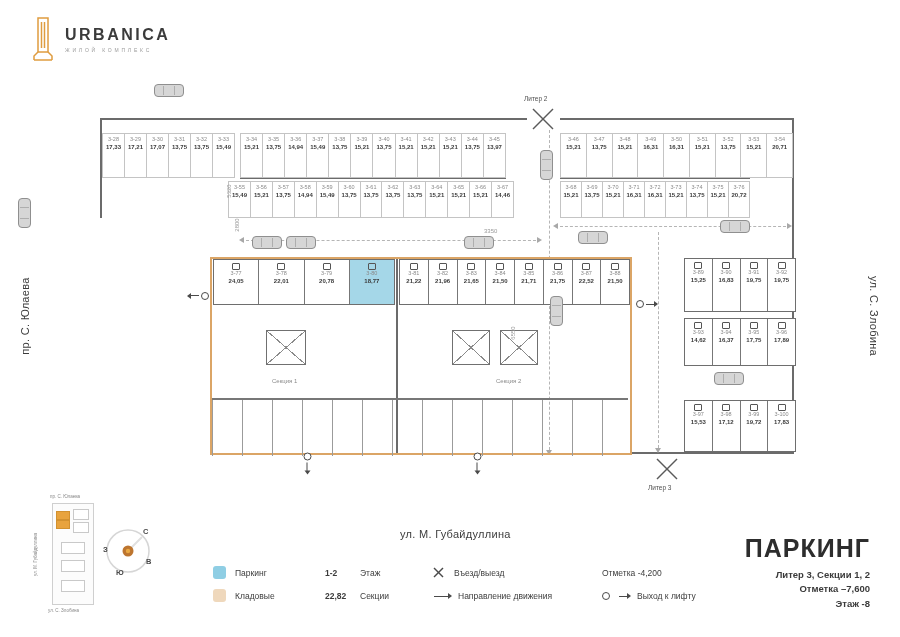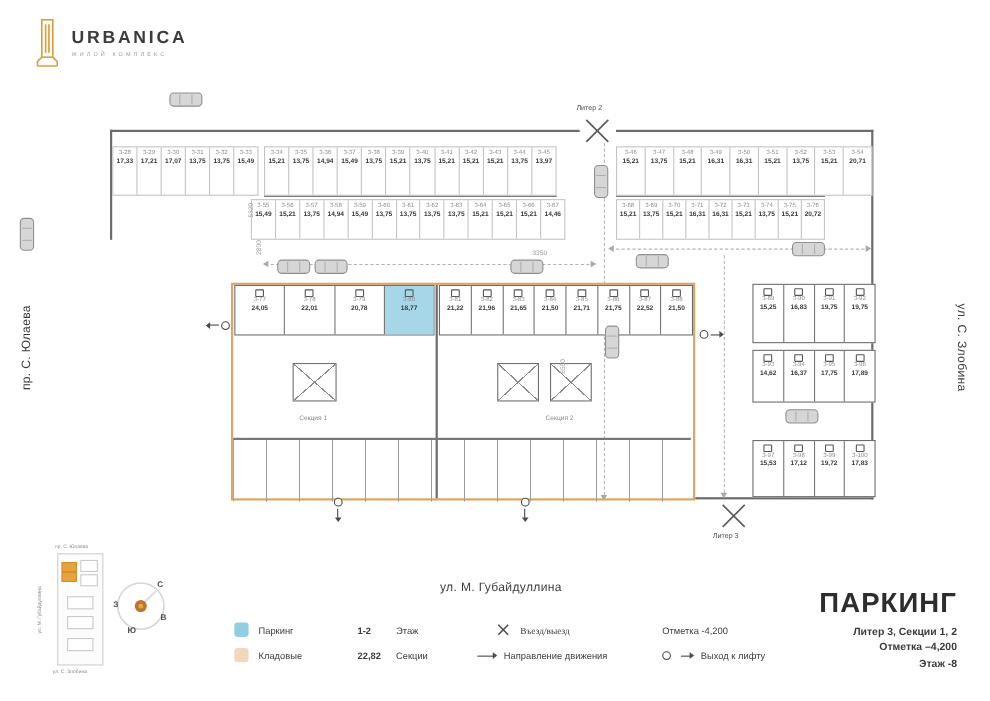--- a/index.html
+++ b/index.html
@@ -531,21 +531,21 @@
     <span>Кладовые</span>
   </div>
   <div class="litem" style="left:325px;top:568px;">
     <span class="lnum">1-2</span>
     <span>Этаж</span>
   </div>
   <div class="litem" style="left:325px;top:591px;">
     <span class="lnum">22,82</span>
     <span>Секции</span>
   </div>
-  <div class="litem" style="left:451px;top:566px;font-family:Liberation Serif, serif;">
+  <div class="litem" style="left:432px;top:566px;">
     <svg class="lx" width="13" height="13">
         <line x1="2" y1="2" x2="11" y2="11"></line>
         <line x1="11" y1="2" x2="2" y2="11"></line>
       </svg>
     <span>Въезд/выезд</span>
   </div>
   <div class="litem" style="left:434px;top:591px;">
     <span class="arrow big"></span>
     <span>Направление движения</span>
   </div>
@@ -554,21 +554,21 @@
   </div>
   <div class="litem" style="left:602px;top:591px;">
     <span class="lgc"></span>
     <span class="arrow"></span>
     <span>Выход к лифту</span>
   </div>
 
   <div class="titleblock">
     <div class="tb-title">ПАРКИНГ</div>
     <div class="tb-line">Литер 3, Секции 1, 2</div>
-    <div class="tb-line">Отметка –4,200</div>
+    <div class="tb-line">Отметка –7,600</div>
     <div class="tb-line">Этаж -8</div>
   </div>
 
   <div class="minimap">
     <div class="mm-top">пр. С. Юлаева</div>
     <div class="mm-left">ул. М. Губайдуллина</div>
     <div class="mm-bottom">ул. С. Злобина</div>
     <div class="mm-shape">
       <div class="mm-b or" style="left:3px;top:7px;width:12px;height:7px;"></div>
       <div class="mm-b or" style="left:3px;top:16px;width:12px;height:7px;"></div>

